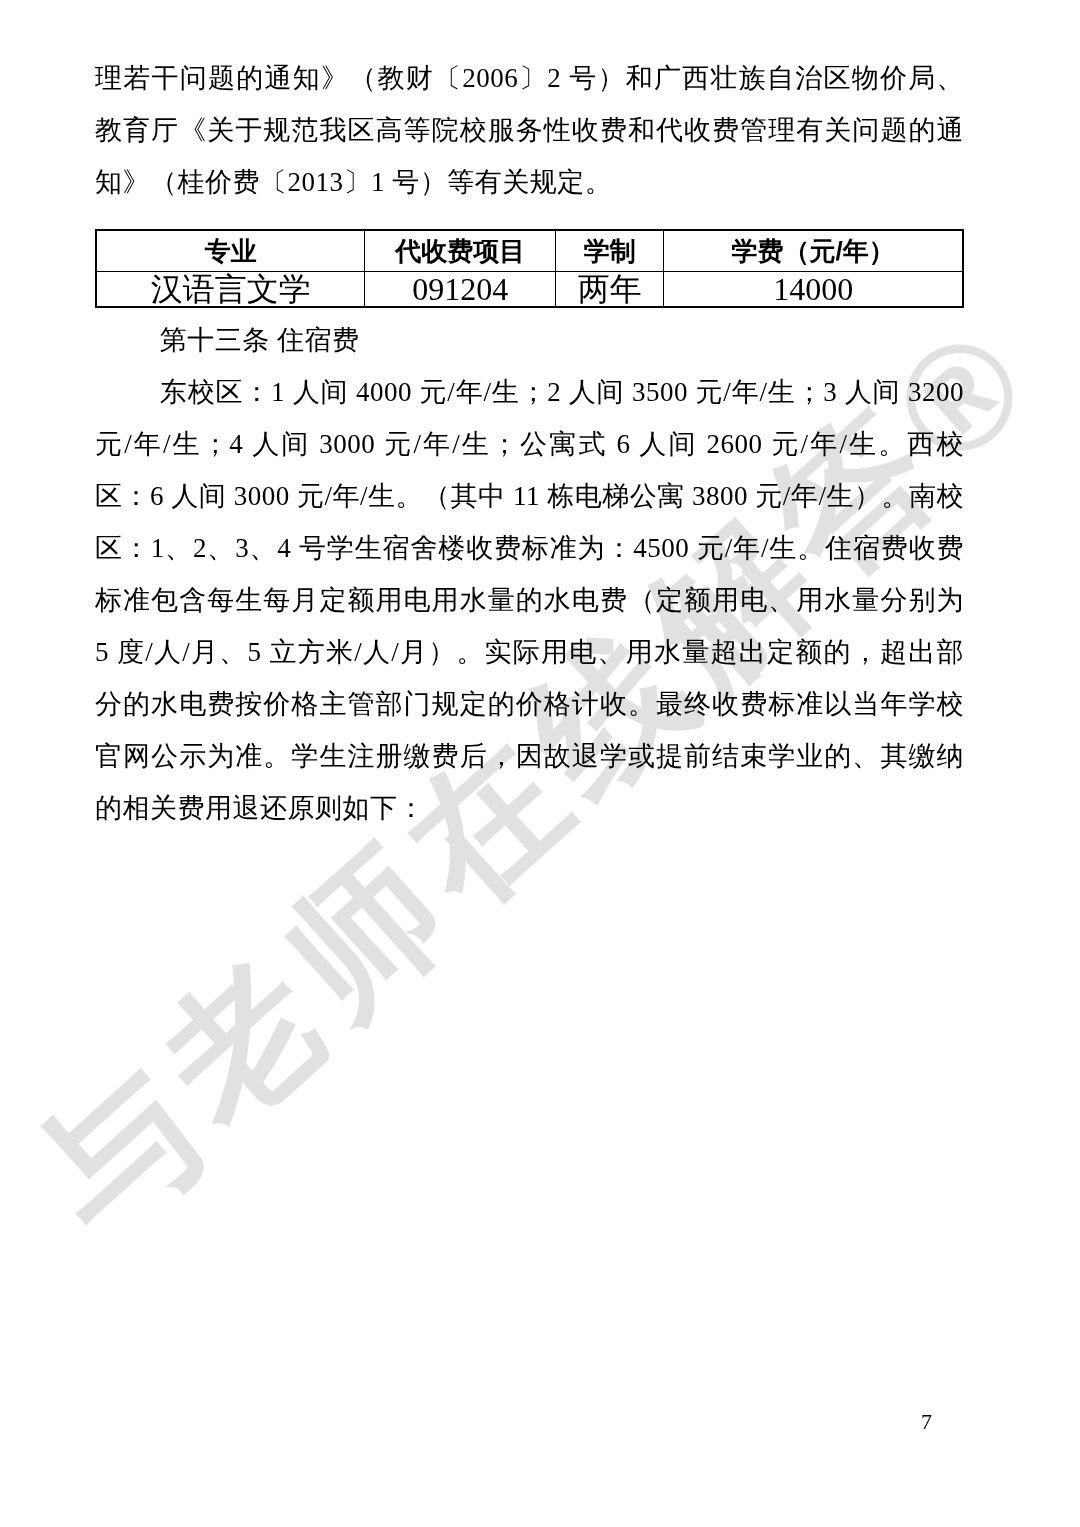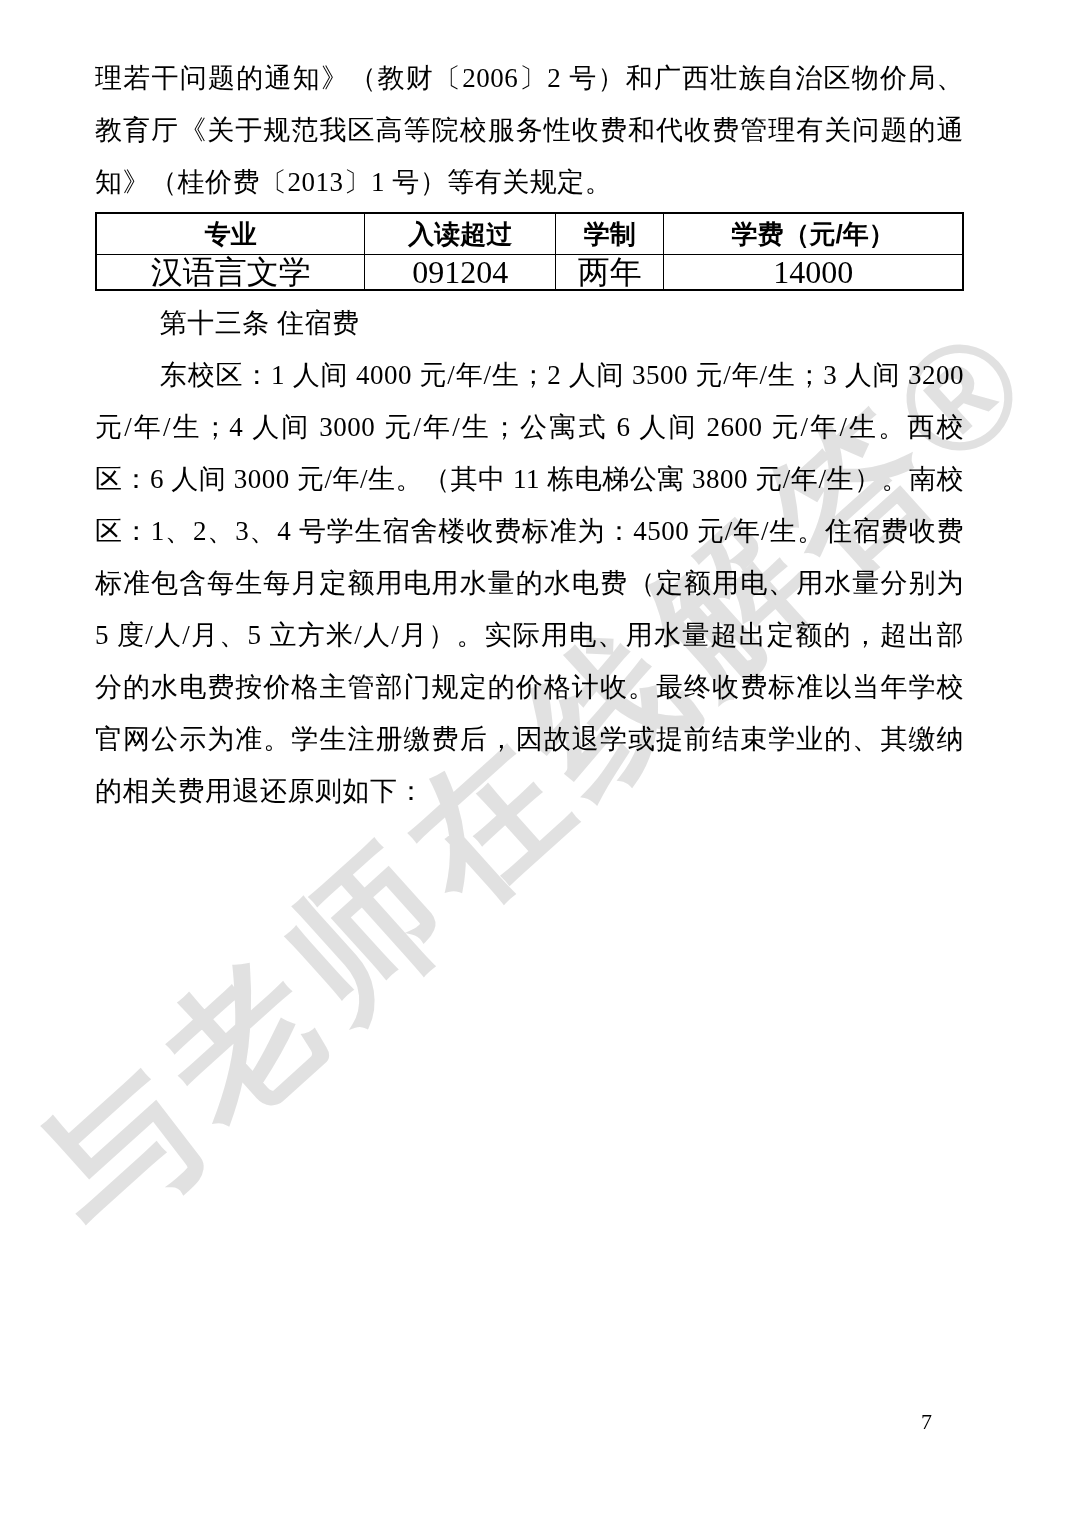--- a/index.html
+++ b/index.html
@@ -38,21 +38,21 @@
     font-size: 27px;
     line-height: 52px;
     text-align: justify;
     letter-spacing: 0.5px;
   }
   p.indent { text-indent: 2.4em; }
   table.fee-table {
     width: 100%;
     border-collapse: collapse;
     border: 2px solid #000;
-    margin: 4px 0 6px 0;
+    margin: 21px 0 6px 0;
     table-layout: fixed;
     padding-left: 44px;
   }
   table.fee-table th {
     font-family: "Liberation Sans", "DejaVu Sans", sans-serif;
     font-weight: bold;
     font-size: 26px;
     border: 1px solid #000;
     text-align: center;
     padding: 4px 2px;
@@ -88,21 +88,21 @@
     <table class="fee-table">
       <colgroup>
         <col style="width:31%">
         <col style="width:22%">
         <col style="width:12.5%">
         <col style="width:34.5%">
       </colgroup>
       <thead>
         <tr>
           <th>专业</th>
-          <th>入读超过</th>
+          <th>代收费项目</th>
           <th>学制</th>
           <th>学费（元/年）</th>
         </tr>
       </thead>
       <tbody>
         <tr>
           <td>汉语言文学</td>
           <td>091204</td>
           <td>两年</td>
           <td>14000</td>

